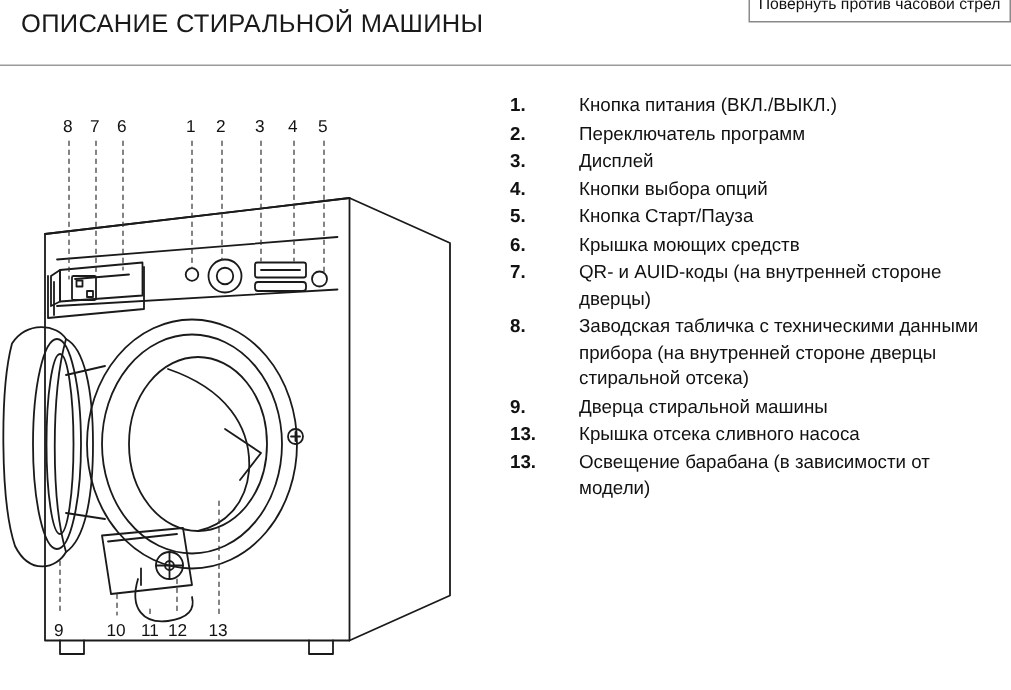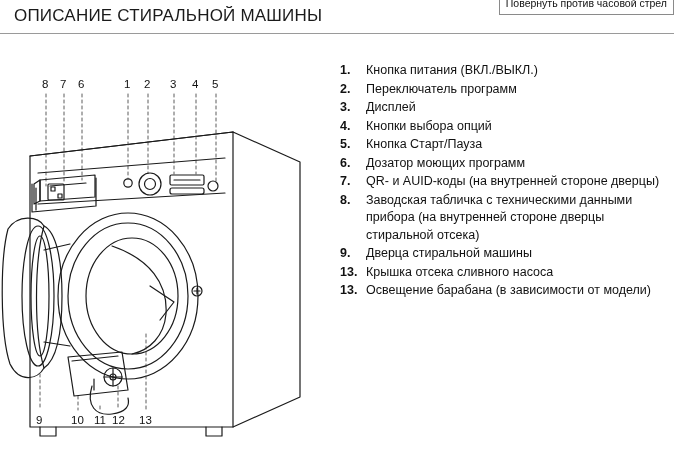--- a/index.html
+++ b/index.html
@@ -15,21 +15,21 @@
     overflow: hidden;
     position: relative;
   }
 
   
   .page-header {
     position: absolute;
     left: 0;
     top: 0;
     width: 674px;
-    height: 34px;
+    height: 44px;
     border-bottom: 1px solid #9a9a9a;
     box-sizing: border-box;
   }
   .page-title {
     position: absolute;
     left: 14px;
     top: 6px;
     font-size: 17px;
     letter-spacing: 0.2px;
     color: #1a1a1a;
@@ -81,20 +81,21 @@
     font-weight: bold;
     color: #111;
     text-align: left;
     line-height: 17.5px;
   }
   .spec-text {
     flex: 1 1 auto;
     font-size: 12.5px;
     color: #111;
     line-height: 17.5px;
+    margin-left: 20px;
   }
 
   
   .lbl {
     font-family: "Liberation Sans", sans-serif;
     font-size: 11.5px;
     fill: #111;
   }
 </style>
 </head>
@@ -231,21 +232,21 @@
     <div class="spec-text">Кнопки выбора опций</div>
   </div>
 
   <div class="spec-row">
     <div class="spec-num">5.</div>
     <div class="spec-text">Кнопка Старт/Пауза</div>
   </div>
 
   <div class="spec-row">
     <div class="spec-num">6.</div>
-    <div class="spec-text">Дозатор моющих программ</div>
+    <div class="spec-text">Крышка моющих средств</div>
   </div>
 
   <div class="spec-row">
     <div class="spec-num">7.</div>
     <div class="spec-text">QR- и AUID-коды (на внутренней стороне дверцы)</div>
   </div>
 
   <div class="spec-row">
     <div class="spec-num">8.</div>
     <div class="spec-text">Заводская табличка с техническими данными прибора (на внутренней стороне дверцы стиральной отсека)</div>

